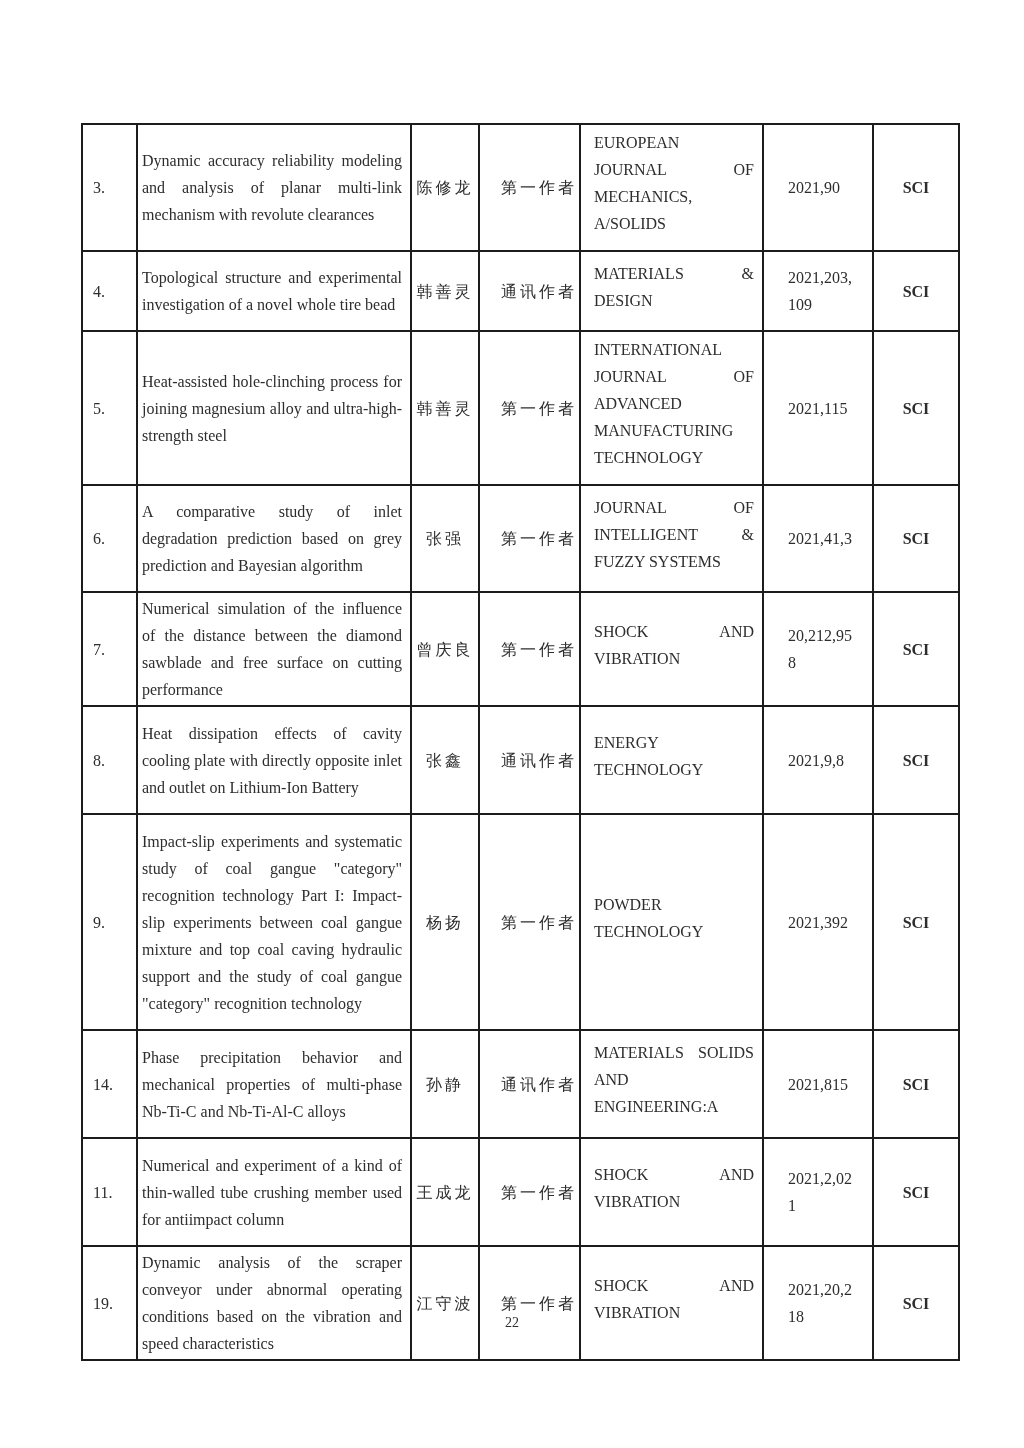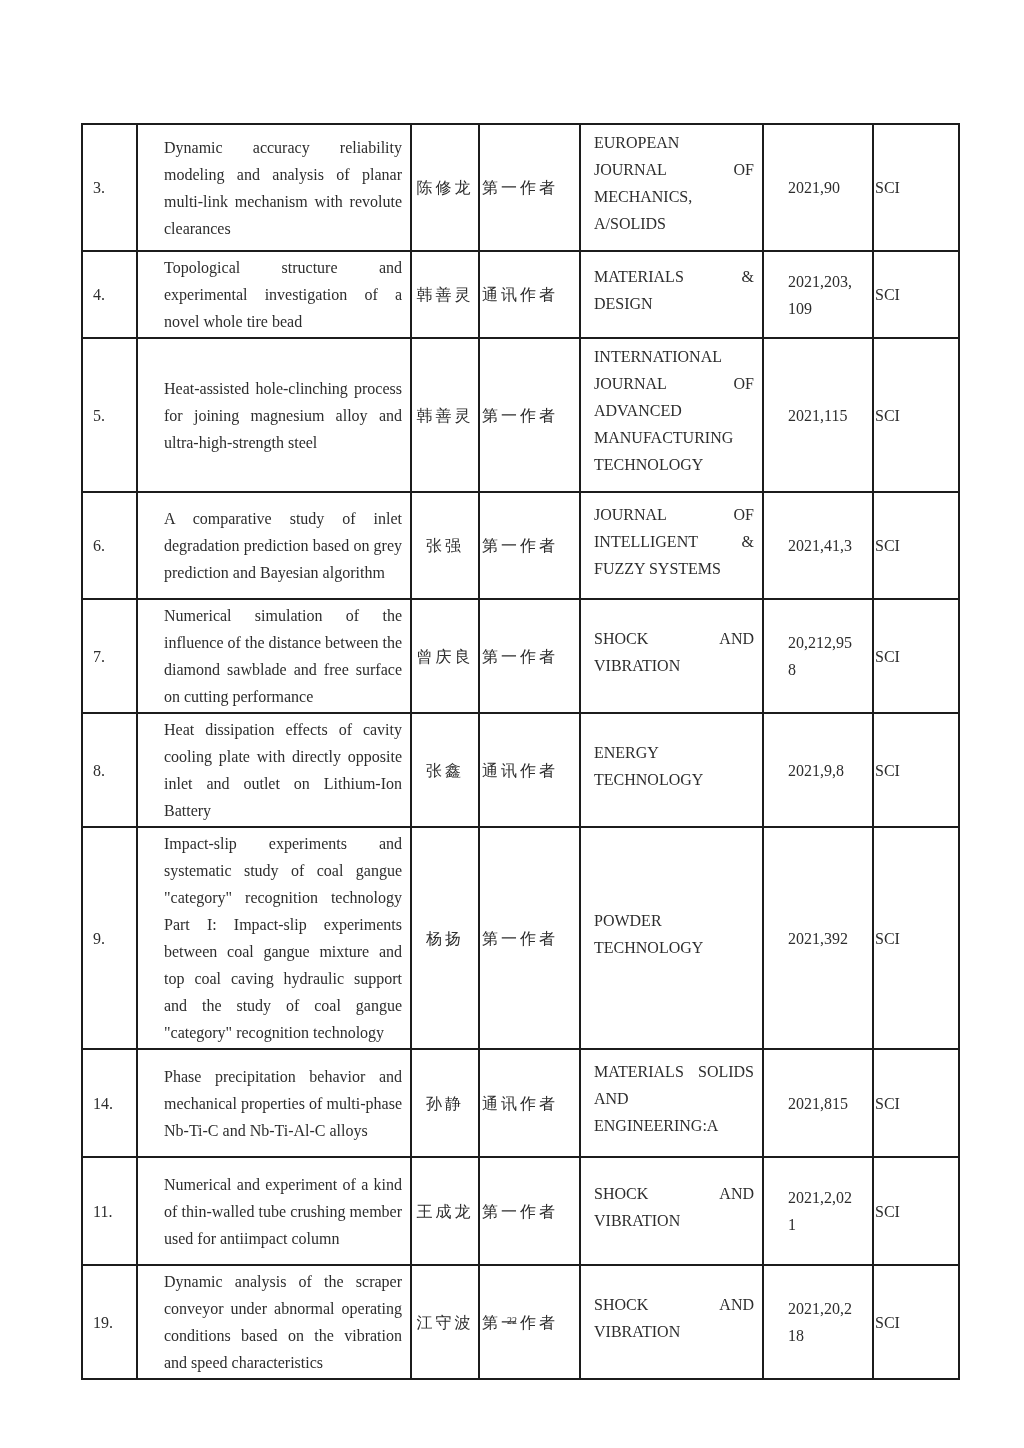--- a/index.html
+++ b/index.html
@@ -39,70 +39,71 @@
   col.c-journal { width: 183px; }
   col.c-year    { width: 110px; }
   col.c-sci     { width: 86px; }
 
   td.num {
     padding-left: 10px;
     font-size: 16.5px;
     text-align: left;
   }
   td.title {
-    padding: 2px 8px 2px 26px;
+    padding: 2px 8px 2px 4px;
     font-size: 16.5px;
     text-align: justify;
     margin-top: 8px;
   }
   td.author {
     text-align: center;
     font-size: 15px;
     letter-spacing: 3px;
     padding: 0 2px;
     margin-top: 28px;
   }
   td.role {
-    text-align: left;
+    text-align: right;
     font-size: 15px;
     letter-spacing: 3px;
     padding: 16px 2px;
   }
   td.journal {
     padding: 4px 8px 13px 13px;
     text-align: justify;
   }
   td.year {
     padding: 2px 19px 2px 24px;
     word-break: break-all;
     text-align: left;
   }
   td.sci {
-    text-align: left;
+    text-align: center;
+    font-weight: bold;
   }
 
   
   table.pub-table tr:nth-child(1)  { height: 110px; }
   table.pub-table tr:nth-child(2)  { height: 80px;  }
   table.pub-table tr:nth-child(3)  { height: 138px; }
   table.pub-table tr:nth-child(4)  { height: 107px; }
   table.pub-table tr:nth-child(5)  { height: 107px; }
   table.pub-table tr:nth-child(6)  { height: 108px; }
   table.pub-table tr:nth-child(7)  { height: 216px; }
   table.pub-table tr:nth-child(8)  { height: 108px; }
   table.pub-table tr:nth-child(9)  { height: 108px; }
   table.pub-table tr:nth-child(10) { height: 107px; }
 
   .page-number {
     position: absolute;
     left: 0;
     right: 0;
     top: 1315px;
     text-align: center;
-    font-size: 10px;
+    font-size: 14px;
     color: #2d2d2d;
   }
 </style>
 </head>
 <body>
 
 <div class="page">
 
   <table class="pub-table">
     <colgroup>

